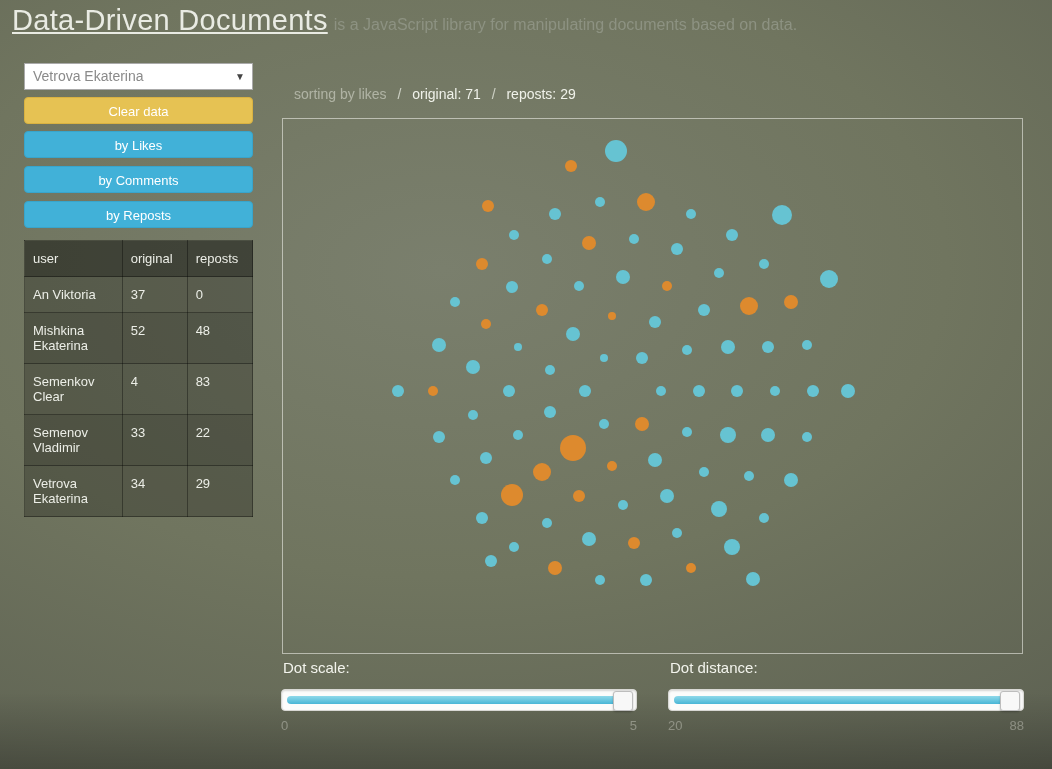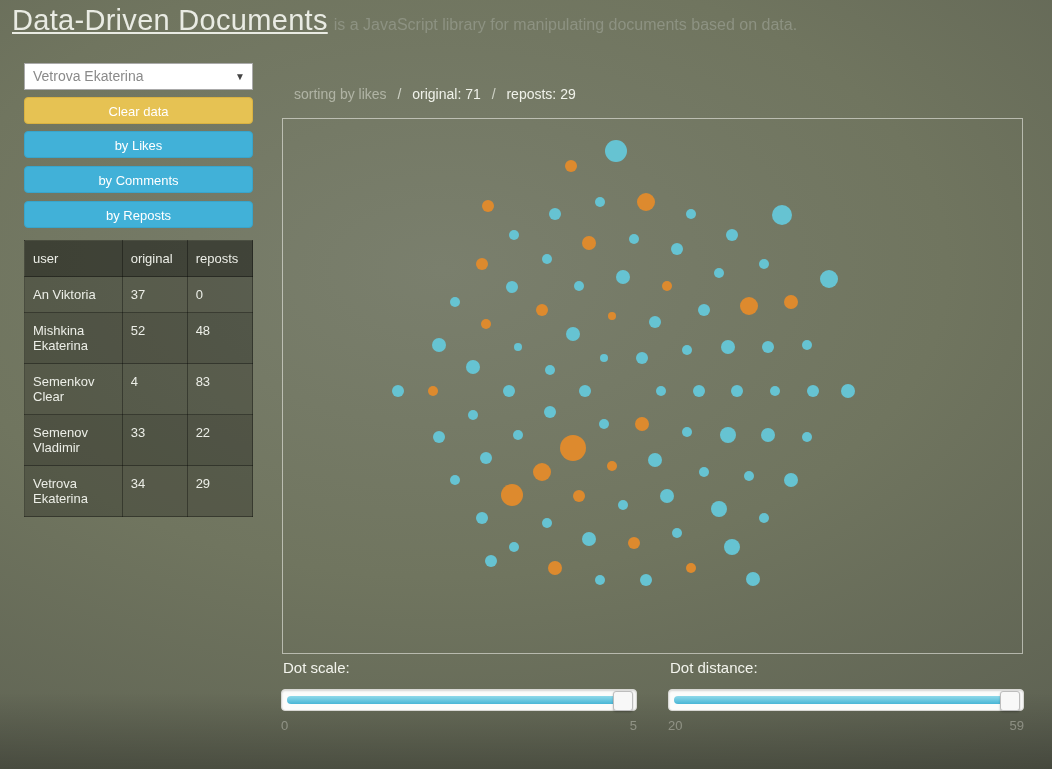--- a/index.html
+++ b/index.html
@@ -254,17 +254,17 @@
   </div>
 
   <div class="slider-group" id="slider-distance">
     <div class="slider-label">Dot distance:</div>
     <div class="slider-track">
       <div class="slider-fill" style="width: 340px;"></div>
       <div class="slider-thumb" style="left: 331px;"></div>
     </div>
     <div class="slider-minmax">
       <span>20</span>
-      <span>59</span>
+      <span>88</span>
     </div>
   </div>
 
 </div>
 
 </body></html>

